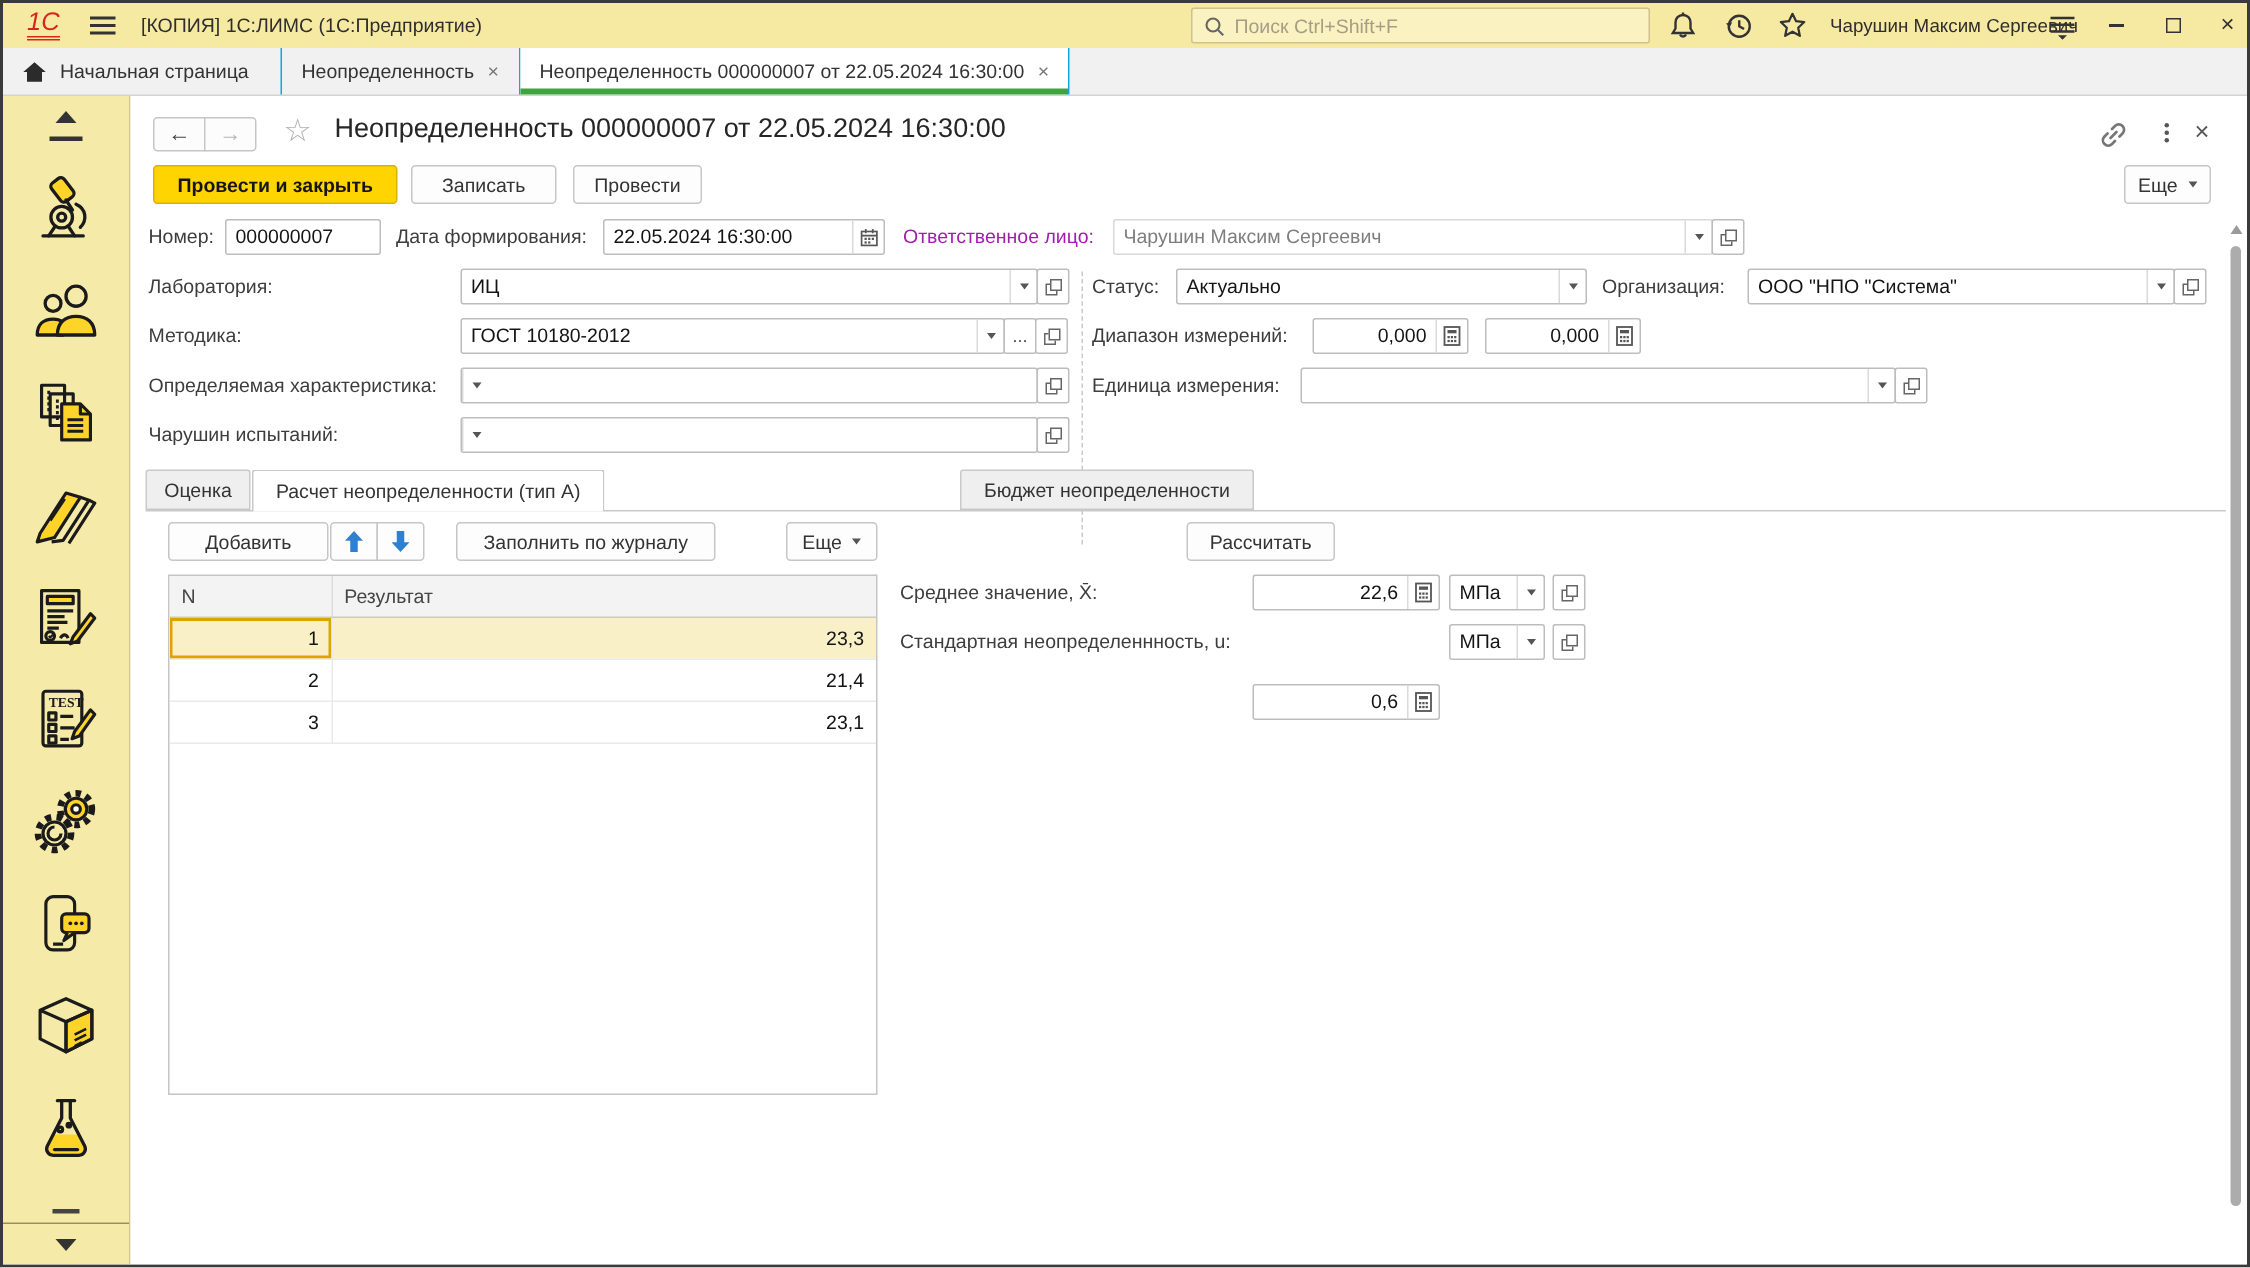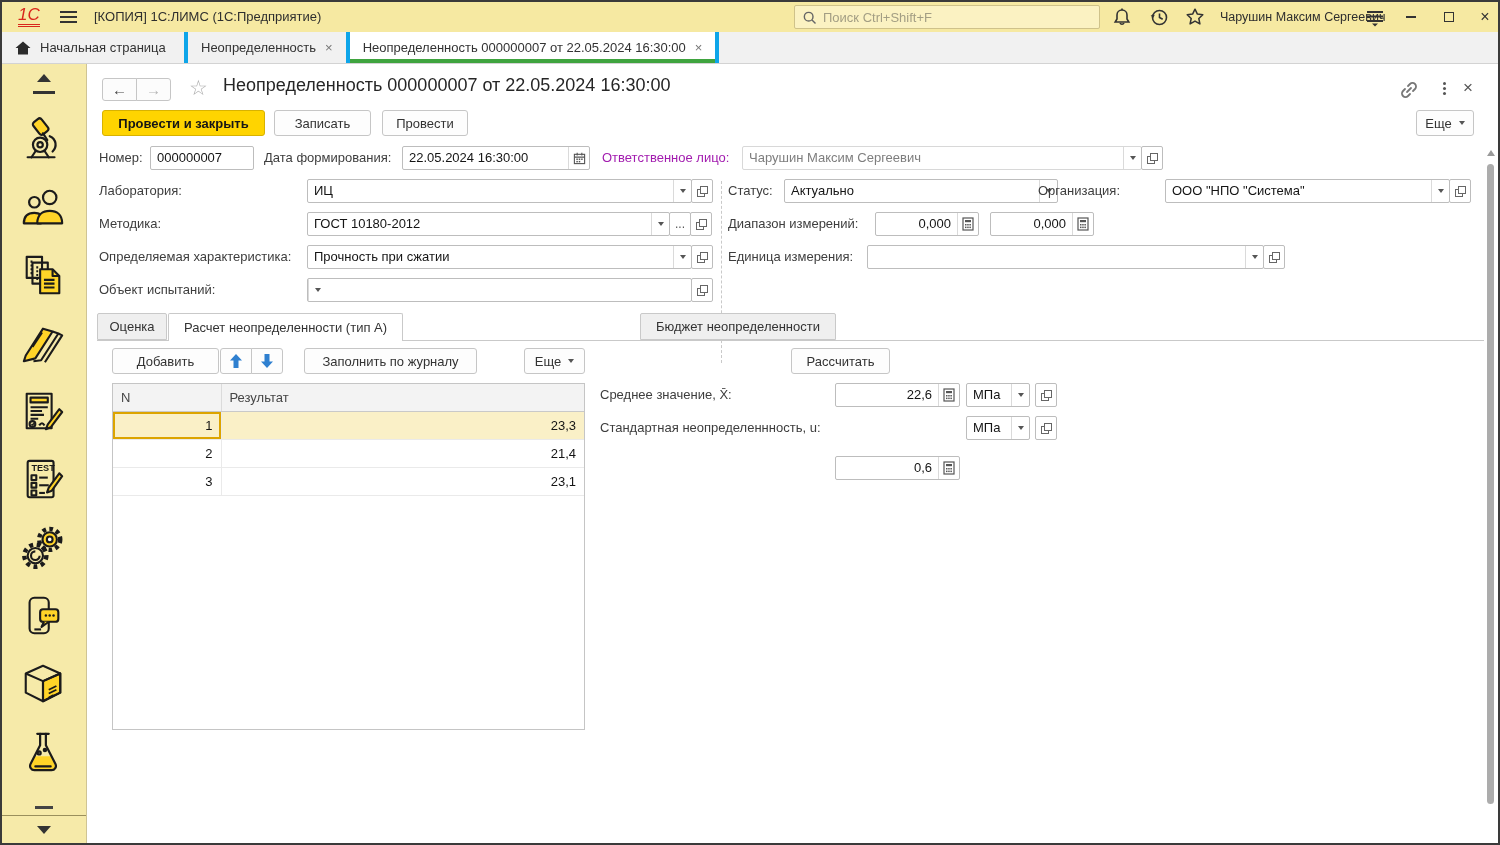--- a/index.html
+++ b/index.html
@@ -20,35 +20,35 @@
   .searchbox .ph{font-size:13px;color:#A39E84;margin-left:6px;white-space:nowrap;}
   .tb-ico{position:absolute;top:5px;width:20px;height:20px;cursor:default;}
   .username{position:absolute;left:1218px;top:8px;font-size:12.5px;color:#2e2e2e;white-space:nowrap;}
   .winbtn{position:absolute;top:0;width:34px;height:30px;display:flex;align-items:center;justify-content:center;color:#333;}
   .min-bar{width:10px;height:2px;background:#333;}
   .max-box{width:10px;height:10px;border:1.5px solid #333;}
   .close-x{font-size:16px;line-height:16px;}
   
   .tabbar{height:32px;background:#F1F1F1;border-bottom:1px solid #D3D3D3;display:flex;}
   .tab{display:flex;align-items:center;padding:0 13px;font-size:13px;color:#333;
-       border-right:4px solid #0ea5e9;position:relative;white-space:nowrap;}
+       border-right:1px solid #0ea5e9;position:relative;white-space:nowrap;}
   .tab.home{width:186px;}
   .tab.home svg{margin-right:9px;}
   .tab .x{margin-left:9px;color:#777;font-size:13px;}
   .tab.active{background:#fff;}
   .tab.active::after{content:"";position:absolute;left:0;right:0;bottom:0;height:4px;
        background:var(--active-tab-green,#3FA43F);}
   
   .sidebar{position:absolute;left:0;top:62px;bottom:0;width:85px;background:var(--sidebar-bg,#F6EAA9);
            border-right:1px solid #CFC494;display:flex;flex-direction:column;align-items:center;}
   .sb-up{margin-top:10px;width:0;height:0;border-left:7px solid transparent;border-right:7px solid transparent;
          border-bottom:8px solid #333;}
   .sb-dash{width:22px;height:3px;background:#333;margin-top:9px;}
   .sb-icons{flex:1;display:flex;flex-direction:column;align-items:center;gap:20px;padding-top:22px;}
-  .sb-icon{width:48px;height:48px;display:flex;align-items:center;}
+  .sb-icon{width:48px;height:48px;display:flex;align-items:center;justify-content:center;font-family:Liberation Serif, serif;}
   .sb-bot-dash{width:18px;height:3px;background:#444;margin-bottom:6px;}
   .sb-bottom{width:100%;height:28px;border-top:1px solid #9A8F5C;display:flex;align-items:center;justify-content:center;}
   .sb-down{width:0;height:0;border-left:7px solid transparent;border-right:7px solid transparent;
            border-top:8px solid #333;}
   
   .main{position:absolute;left:85px;top:62px;right:0;bottom:0;background:#fff;}
   .nav-btn{position:absolute;width:35px;height:23px;background:#FCFCFC;border:1px solid #C6C6C6;
            display:flex;align-items:center;justify-content:center;font-size:15px;}
   .page-title{position:absolute;font-size:18px;color:#262626;white-space:nowrap;}
   .star{position:absolute;font-size:21px;color:#AFAFAF;line-height:21px;}
@@ -371,21 +371,21 @@
         <span class="icon-open"></span>
       </div>
     <div class="vsep" style="left:634px;top:117px;height:182px;"></div>
     <span class="lbl" style="left:641px;top:115px;">Статус:</span>
     <div class="fld" style="left:697px;top:115px;width:274px;">
       <span class="val">Актуально</span>
       <span class="fbtn">
           <span class="caret"></span>
         </span>
     </div>
-    <span class="lbl" style="left:951px;top:115px;">Организация:</span>
+    <span class="lbl" style="left:981px;top:115px;">Организация:</span>
     <div class="fld" style="left:1078px;top:115px;width:285px;">
       <span class="val">ООО "НПО "Система"</span>
       <span class="fbtn">
           <span class="caret"></span>
         </span>
     </div>
     <div class="sq-btn" style="left:1362px;top:115px;">
         <span class="icon-open"></span>
       </div>
 
@@ -433,40 +433,39 @@
               <rect x="3" y="9.6" width="1.5" height="1.5"></rect>
               <rect x="5.2" y="9.6" width="1.5" height="1.5"></rect>
               <rect x="7.4" y="9.6" width="1.5" height="1.5"></rect>
             </g>
         </svg>
       </span>
     </div>
 
     <span class="lbl" style="left:12px;top:181px;">Определяемая характеристика:</span>
     <div class="fld" style="left:220px;top:181px;width:385px;">
-      <span class="val">Прочность при сжатии</span>
       <span class="fbtn">
           <span class="caret"></span>
         </span>
     </div>
     <div class="sq-btn" style="left:604px;top:181px;">
         <span class="icon-open"></span>
       </div>
     <span class="lbl" style="left:641px;top:181px;">Единица измерения:</span>
     <div class="fld" style="left:780px;top:181px;width:397px;">
       <span class="val"></span>
       <span class="fbtn">
           <span class="caret"></span>
         </span>
     </div>
     <div class="sq-btn" style="left:1176px;top:181px;">
         <span class="icon-open"></span>
       </div>
 
-    <span class="lbl" style="left:12px;top:214px;">Объект испытаний:</span>
+    <span class="lbl" style="left:12px;top:214px;">Чарушин испытаний:</span>
     <div class="fld" style="left:220px;top:214px;width:385px;">
       <span class="fbtn">
           <span class="caret"></span>
         </span>
     </div>
     <div class="sq-btn" style="left:604px;top:214px;">
         <span class="icon-open"></span>
       </div>
 
     <div class="ptab" style="left:10px;width:70px;">Оценка</div>

